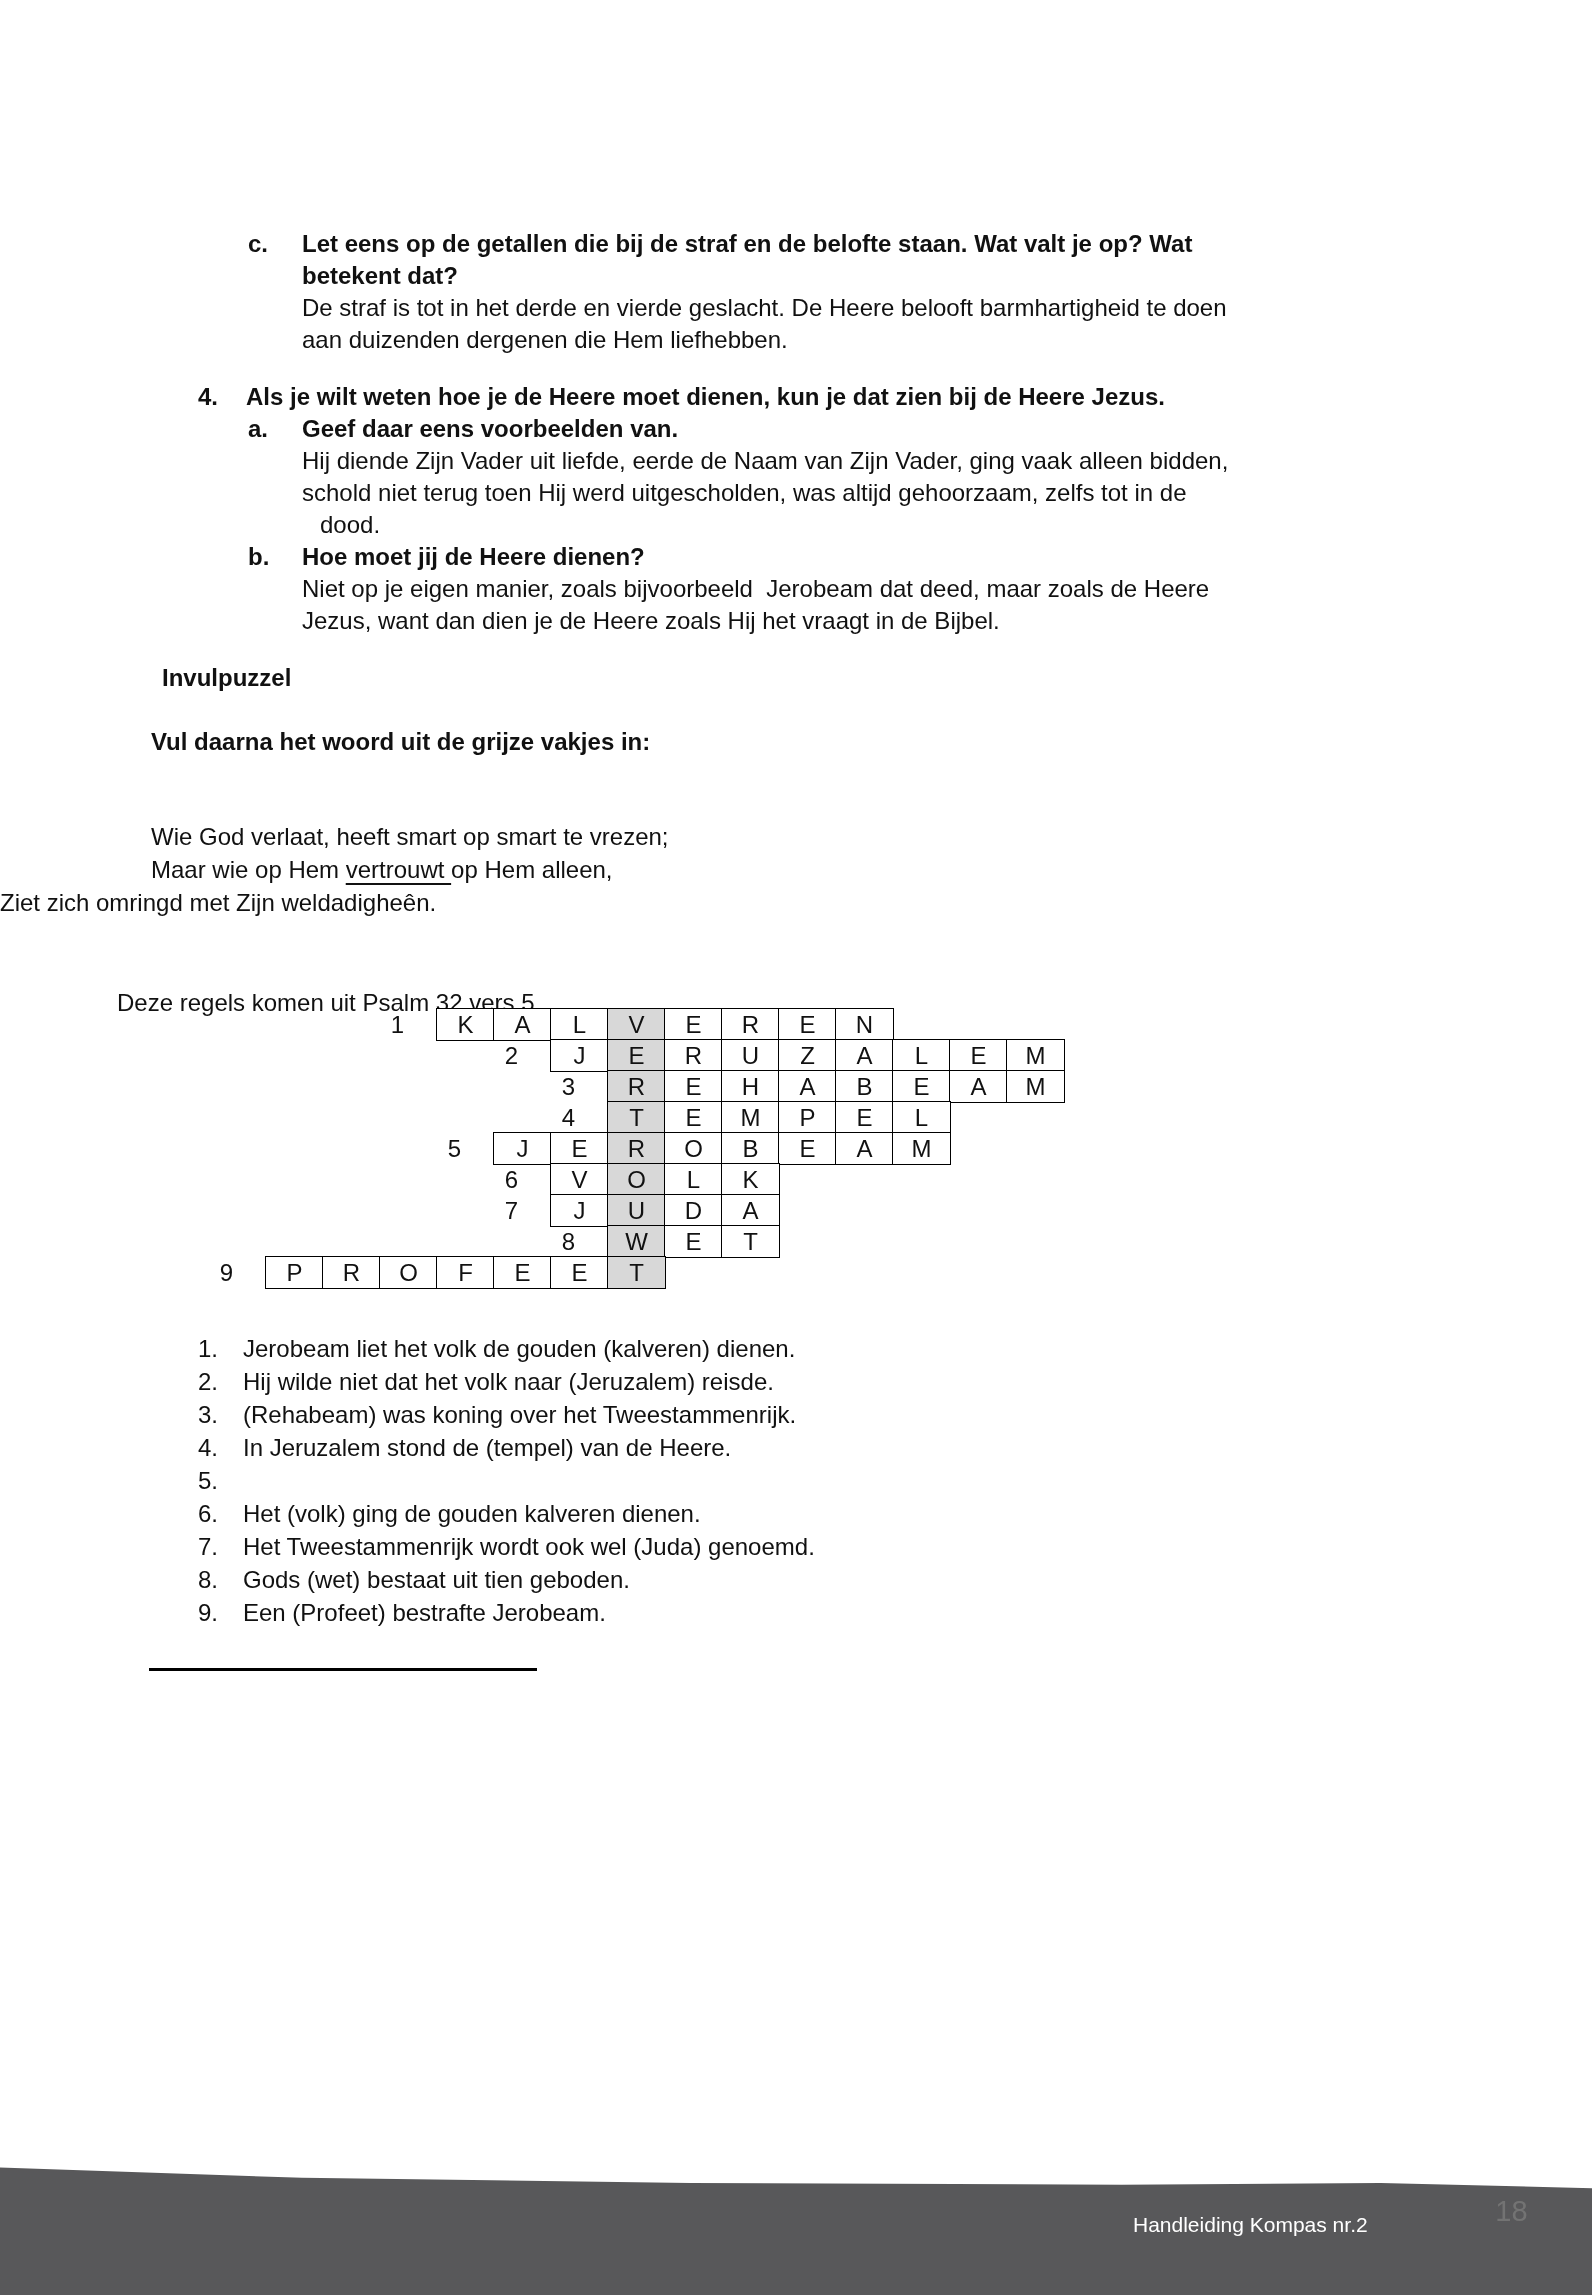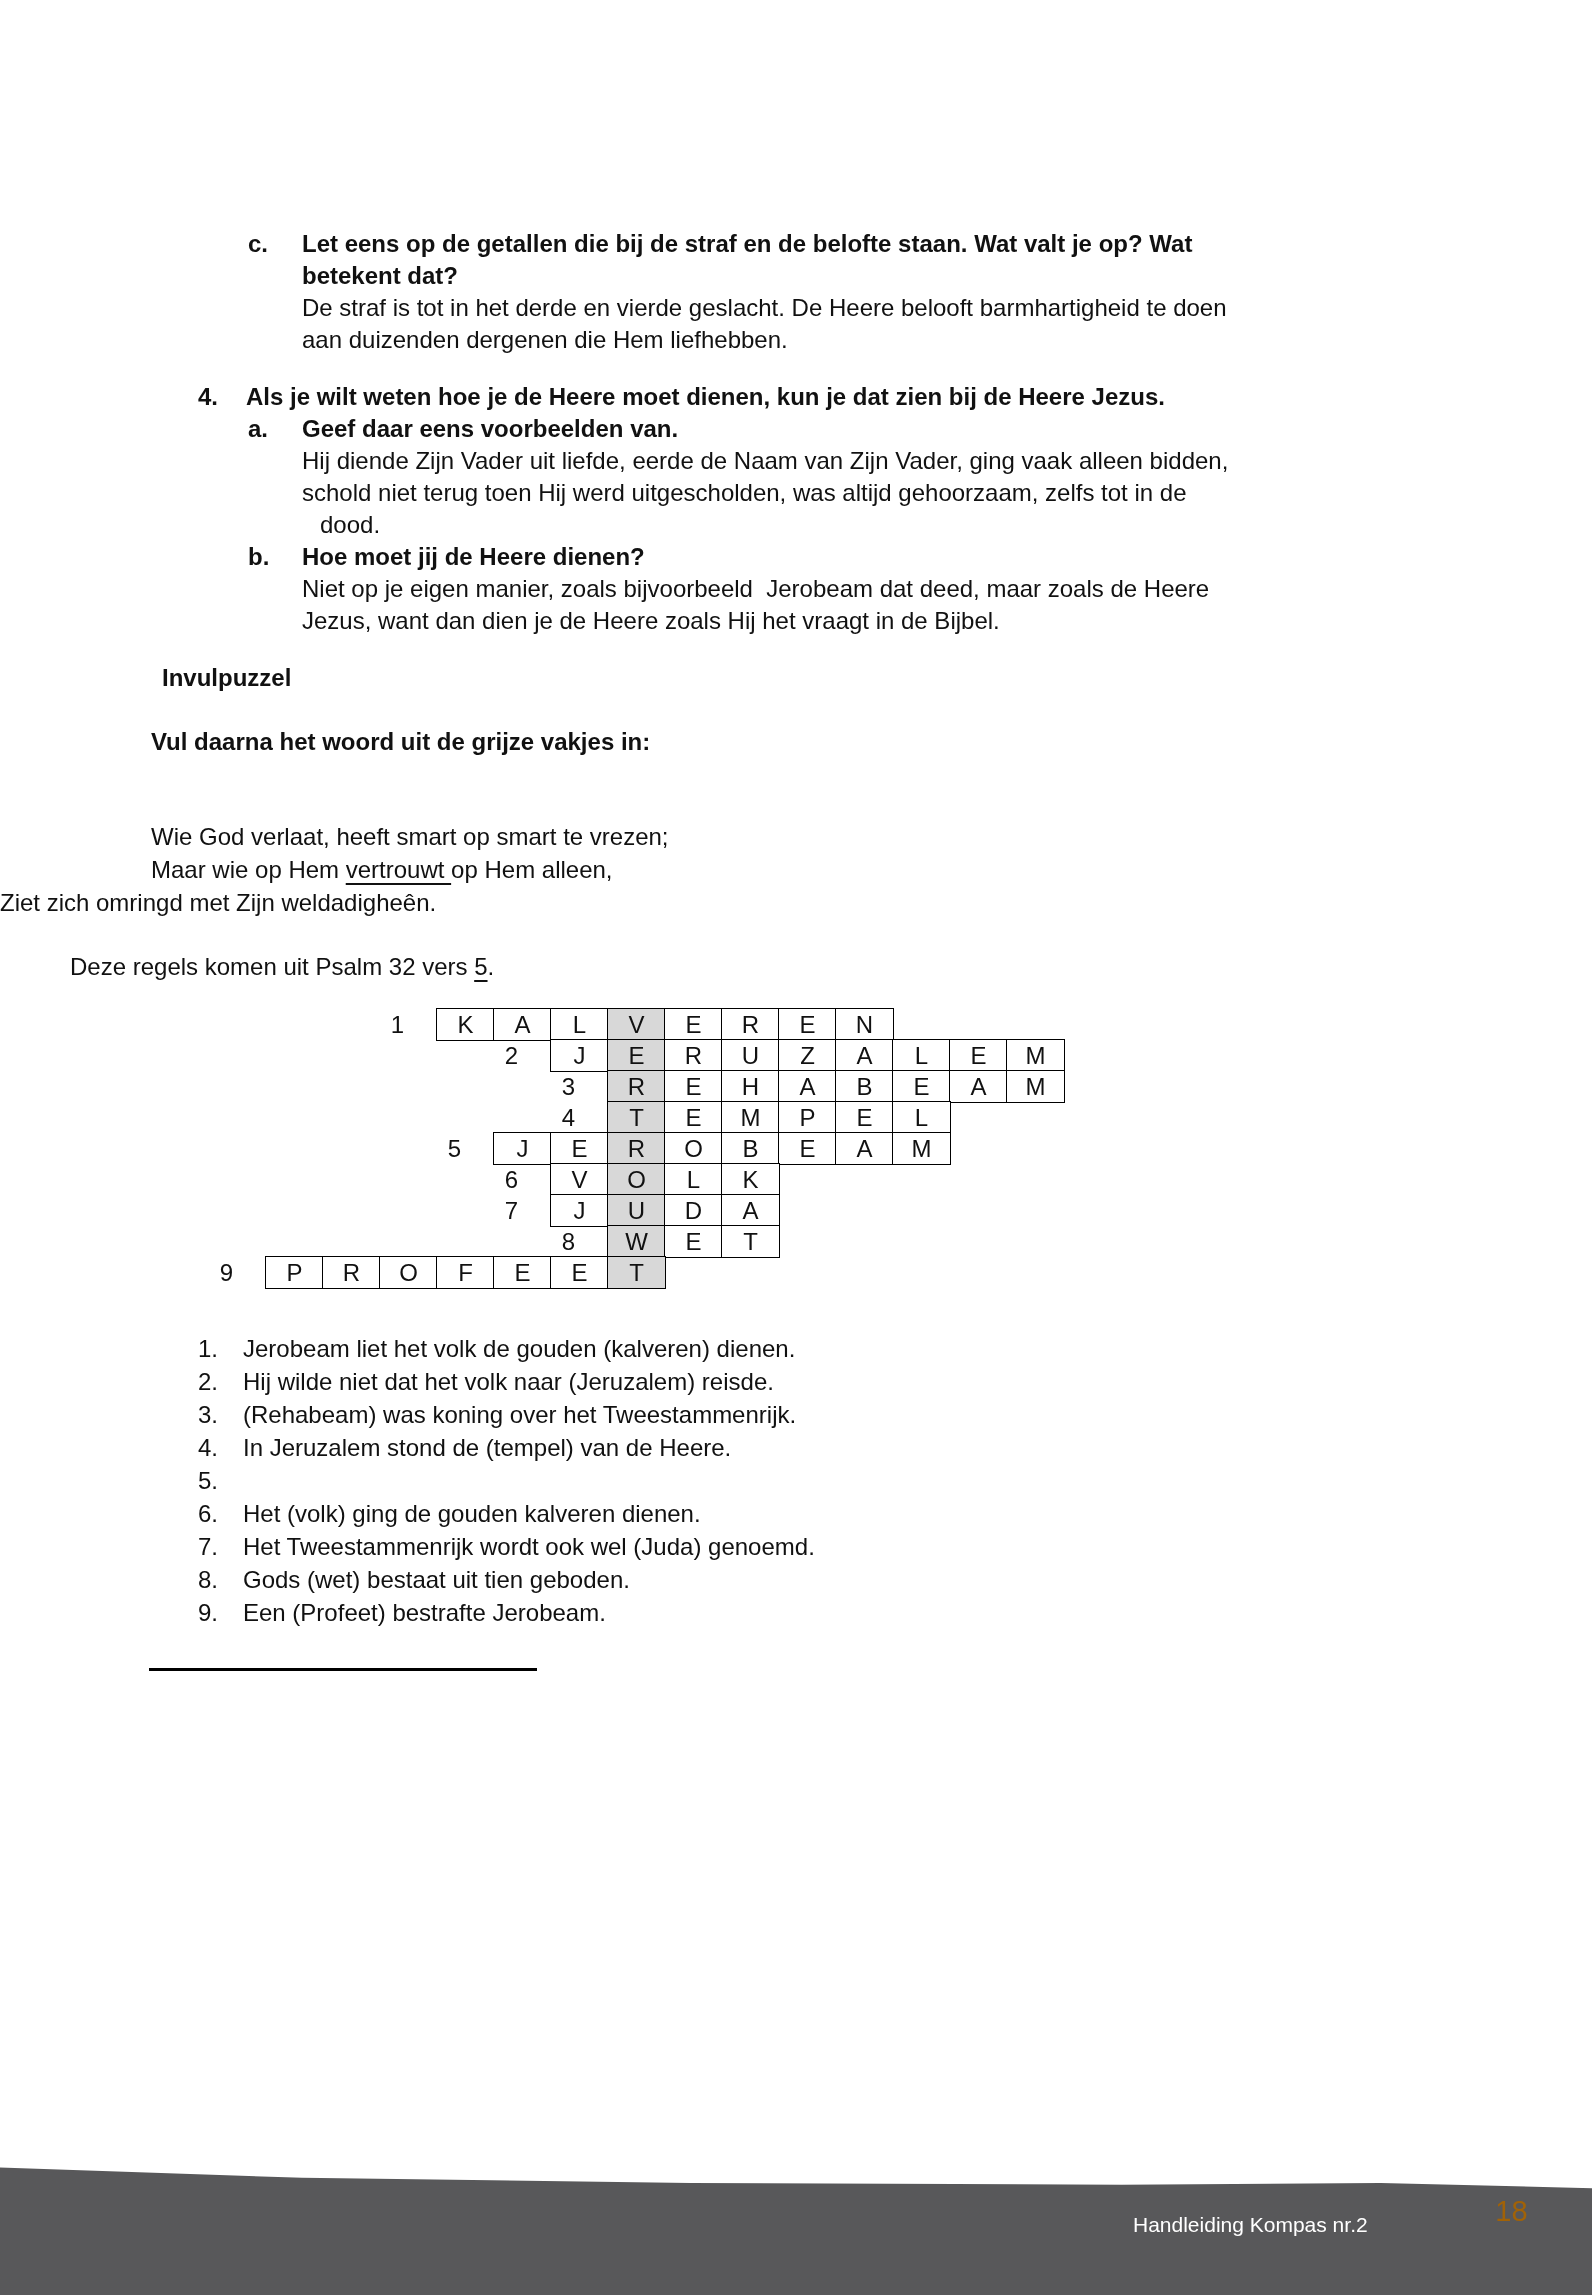--- a/index.html
+++ b/index.html
@@ -71,21 +71,21 @@
       <div class="line vline bold" style="padding-left: 151px;">Vul daarna het woord uit de grijze vakjes in:</div>
     </div>
 
   <div id="verse" class="abs" style="top:820px;">
       <div class="line vline" style="padding-left: 151px;"><span>Wie God verlaat, heeft smart op smart te vrezen;</span></div>
       <div class="line vline" style="padding-left: 151px;"><span>Maar wie op Hem </span><span class="ul">vertrouwt </span><span>op Hem alleen,</span></div>
       <div class="line vline" style=""><span>Ziet zich omringd met Zijn weldadigheên.</span></div>
     </div>
 
   <div id="source-line" class="abs" style="top:950px;">
-      <div class="line vline" style="padding-left: 70px;"><span>Deze regels komen uit Psalm 32 vers </span><span class="ul">5</span><span>.</span></div>
+      <div class="line vline" style="padding-left: 117px; margin-top: 36px;"><span>Deze regels komen uit Psalm 32 vers </span><span class="ul">5</span><span>.</span></div>
     </div>
 
   <div id="grid">
       <div class="grid-num" style="left: 363px; top: 1008px;">1</div>
       <div class="grid-row" style="left: 436px; top: 1008px;">
         <div class="grid-cell" style="left: 0px; border-color: rgb(0, 0, 0); background: rgb(255, 255, 255);">K</div>
         <div class="grid-cell" style="left: 57px; border-color: rgb(0, 0, 0); background: rgb(255, 255, 255);">A</div>
         <div class="grid-cell" style="left: 114px; border-color: rgb(0, 0, 0); background: rgb(255, 255, 255);">L</div>
         <div class="grid-cell" style="left: 171px; border-color: rgb(0, 0, 0); background: rgb(216, 216, 216);">V</div>
         <div class="grid-cell" style="left: 228px; border-color: rgb(0, 0, 0); background: rgb(255, 255, 255);">E</div>
@@ -180,17 +180,17 @@
       <div class="clue-row"><span class="num">9.</span><span class="ctext">Een (Profeet) bestrafte Jerobeam.</span></div>
     </div>
 
   <div class="divider"></div>
 
   <div class="footer">
     <svg class="footer-svg" viewBox="0 0 1845 152" preserveAspectRatio="none">
       <polygon id="footer-poly" points="0,4 350,16 800,22 1300,24 1600,22 1845,28 1845,152 0,152" fill="#58585a"></polygon>
     </svg>
     <div class="footer-label" style="color: rgb(255, 255, 255);">Handleiding Kompas nr.2</div>
-    <div class="footer-page" style="color: #a16207;">18</div>
+    <div class="footer-page" style="color: #737373;">18</div>
   </div>
 
 </div>
 
 
 </body></html>

